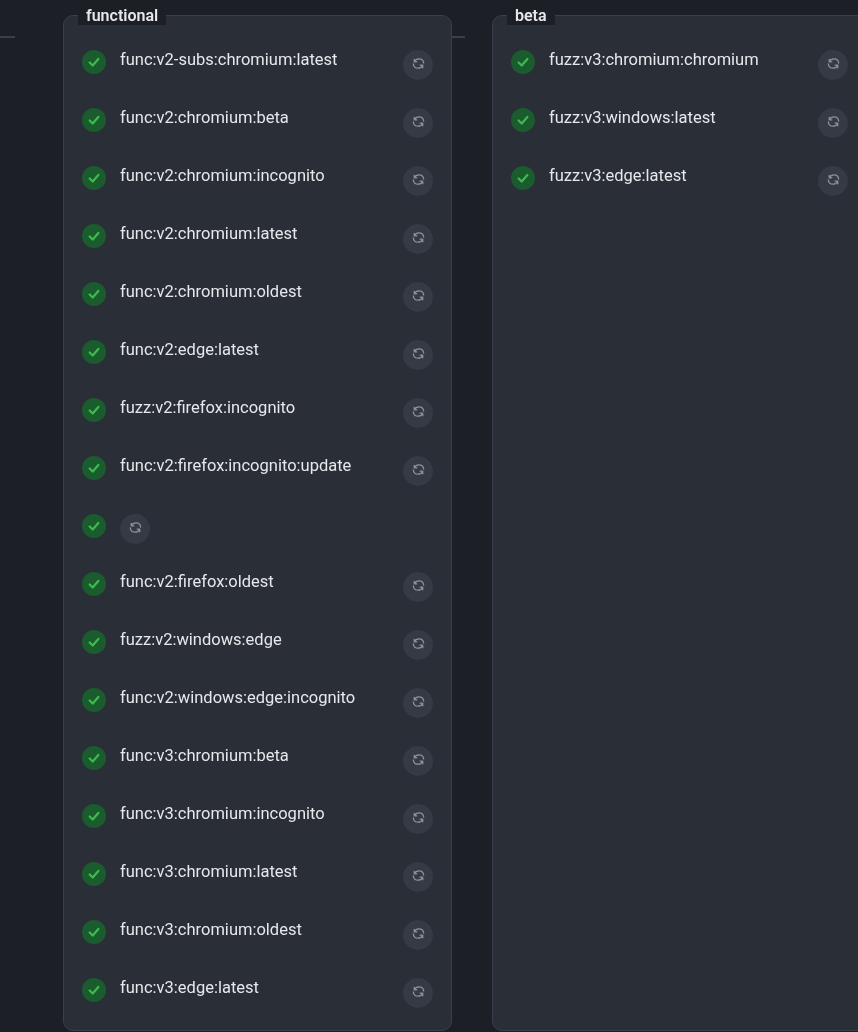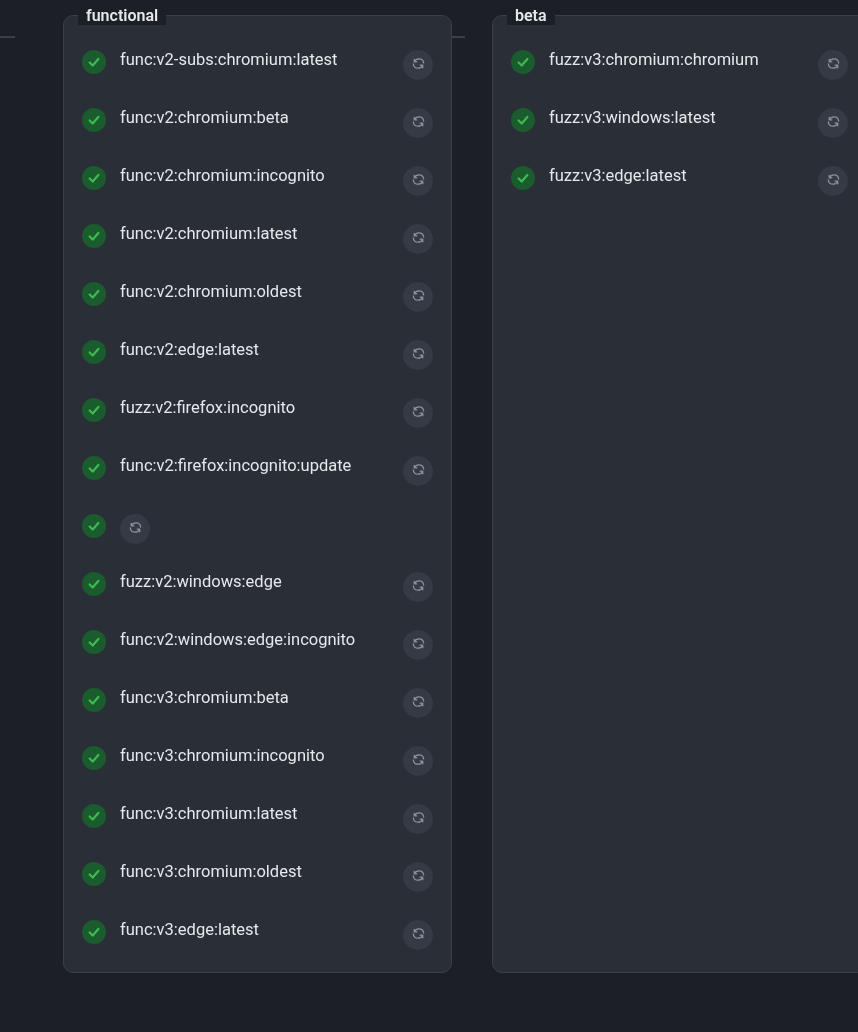--- a/index.html
+++ b/index.html
@@ -215,20 +215,33 @@
                 <path d="M13.5 7.5C13.3 5 11.2 3 8.5 3C6.3 3 4.4 4.3 3.7 6.2M3.5 3.5V6.2H6.2M2.5 8.5C2.7 11 4.8 13 7.5 13C9.7 13 11.6 11.7 12.3 9.8M12.5 12.5V9.8H9.8" stroke="#8b919c" stroke-width="1.4" stroke-linecap="round" stroke-linejoin="round"></path>
               </svg></span>
           </button>
         </div>
         <div class="item">
           <span class="status-icon">
             <svg viewBox="0 0 16 16" fill="none">
               <path d="M3 8.5L6.5 12L13 4.5" stroke="#3fb950" stroke-width="2.5" stroke-linecap="round" stroke-linejoin="round"></path>
             </svg>
           </span>
+          <span class="item-label">func:v2:firefox:oldest</span>
+          <button class="retry-btn">
+            <span><svg viewBox="0 0 16 16" fill="none">
+                <path d="M13.5 7.5C13.3 5 11.2 3 8.5 3C6.3 3 4.4 4.3 3.7 6.2M3.5 3.5V6.2H6.2M2.5 8.5C2.7 11 4.8 13 7.5 13C9.7 13 11.6 11.7 12.3 9.8M12.5 12.5V9.8H9.8" stroke="#8b919c" stroke-width="1.4" stroke-linecap="round" stroke-linejoin="round"></path>
+              </svg></span>
+          </button>
+        </div>
+        <div class="item">
+          <span class="status-icon">
+            <svg viewBox="0 0 16 16" fill="none">
+              <path d="M3 8.5L6.5 12L13 4.5" stroke="#3fb950" stroke-width="2.5" stroke-linecap="round" stroke-linejoin="round"></path>
+            </svg>
+          </span>
           <span class="item-label">fuzz:v2:windows:edge</span>
           <button class="retry-btn">
             <span><svg viewBox="0 0 16 16" fill="none">
                 <path d="M13.5 7.5C13.3 5 11.2 3 8.5 3C6.3 3 4.4 4.3 3.7 6.2M3.5 3.5V6.2H6.2M2.5 8.5C2.7 11 4.8 13 7.5 13C9.7 13 11.6 11.7 12.3 9.8M12.5 12.5V9.8H9.8" stroke="#8b919c" stroke-width="1.4" stroke-linecap="round" stroke-linejoin="round"></path>
               </svg></span>
           </button>
         </div>
         <div class="item">
           <span class="status-icon">
             <svg viewBox="0 0 16 16" fill="none">

